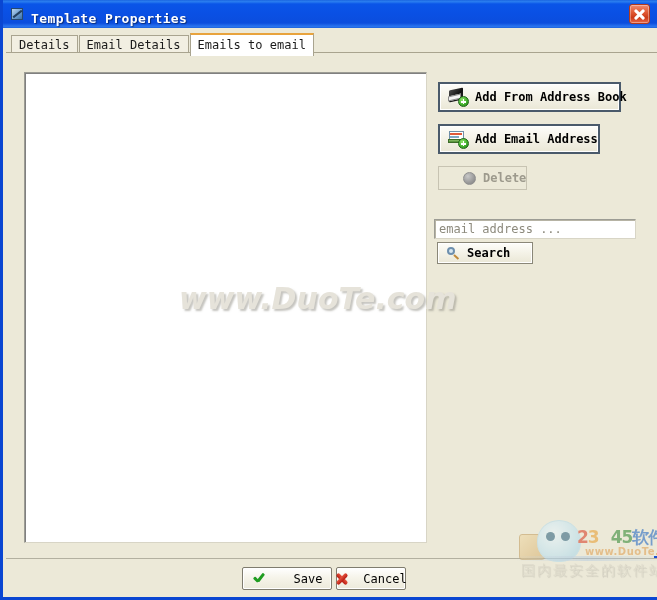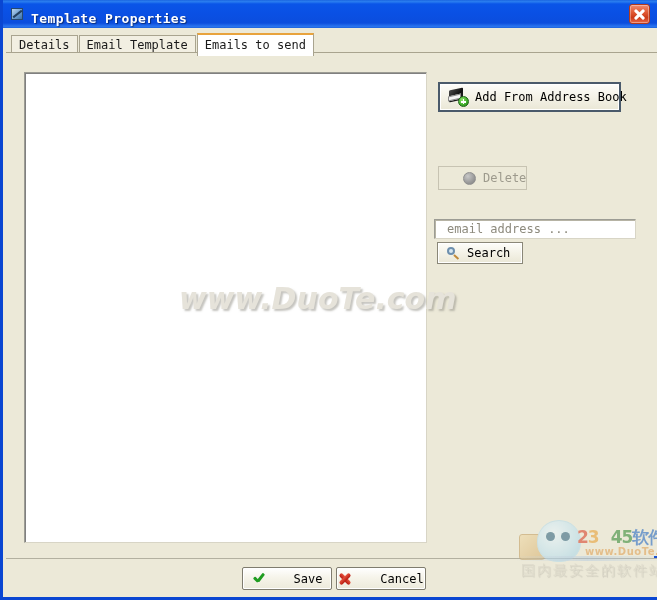--- a/index.html
+++ b/index.html
@@ -181,20 +181,21 @@
     font-size: 12px;
     color: #000000;
     background: linear-gradient(to bottom, #fdfdfa 0%, #f4f2e7 50%, #eae7d6 100%);
     border: 1px solid #8a8778;
     box-sizing: border-box;
     display: flex;
     align-items: center;
     cursor: pointer;
     white-space: nowrap;
     box-shadow: inset 0 0 0 1px #ffffff;
+    font-weight: bold;
   }
   .btn.strong { border: 2px solid #4a5a6b; }
   .btn.disabled {
     color: #9d9a8d;
     background: #ece9d8;
     border: 1px solid #c7c3b2;
     box-shadow: none;
     cursor: default;
   }
 
@@ -222,28 +223,28 @@
     width: 202px; height: 20px;
     box-sizing: border-box;
     border: 1px solid #9c9c94;
     border-right-color: #d8d5c6;
     border-bottom-color: #d8d5c6;
     box-shadow: inset 1px 1px 0 #b6b3a4;
     background: #ffffff;
     font-family: "DejaVu Sans Mono", monospace;
     font-size: 12px;
     color: #0369a1;
-    padding: 0 12px;
+    padding: 0 4px;
     outline: none;
   }
   #search-input::placeholder { color: #8d8a7d; opacity: 1; }
   #btn-search {
     position: absolute;
     left: 3px; top: 170px;
-    width: 86px; height: 22px;
+    width: 96px; height: 22px;
     padding-left: 8px;
   }
 
   .btn-label { margin-left: 7px; }
   .btn-icon  { flex: 0 0 auto; position: relative; }
 
   
   .ic-book { width: 20px; height: 18px; }
   .ic-book .cover {
     position: absolute; left: 1px; top: 1px;
@@ -342,21 +343,21 @@
     border-radius: 2px;
     box-sizing: border-box;
     display: flex;
     align-items: center;
     justify-content: center;
     cursor: pointer;
     box-shadow: inset 0 0 0 1px #ffffff;
     gap: 21px;
   }
   #btn-save   { left: 236px; width: 90px; }
-  #btn-cancel { left: 330px; width: 90px; }
+  #btn-cancel { left: 330px; width: 70px; }
 
   .ic-check { width: 14px; height: 14px; position: relative; }
   .ic-check .s1, .ic-check .s2 {
     position: absolute; background: #1f9c20; border-radius: 1px;
   }
   .ic-check .s1 { left: 1px; top: 6px; width: 6px; height: 3.4px; transform: rotate(45deg); }
   .ic-check .s2 { left: 4px; top: 4px; width: 10px; height: 3.4px; transform: rotate(-52deg); }
 
   .ic-xred { width: 14px; height: 14px; position: relative; }
   .ic-xred .s1, .ic-xred .s2 {
@@ -456,42 +457,55 @@
       </span>
       <span class="title-text">Template Properties</span>
     </div>
     <div class="close-btn">
       <span class="x1"></span>
         <span class="x2"></span>
     </div>
 
     <div class="tabstrip">
       <div class="tab">Details</div>
-      <div class="tab">Email Template</div>
-      <div class="tab active">Emails to send</div>
+      <div class="tab">Email Details</div>
+      <div class="tab active">Emails to email</div>
     </div>
 
     <div class="tabpage">
 
       <div class="listbox"></div>
 
       <div class="sidepanel">
 
         <div class="btn strong" id="btn-addbook">
           <span class="btn-icon ic-book">
             <span class="cover"></span>
               <span class="page"></span>
             <span class="plus-badge">
                 <span class="h"></span>
                 <span class="v"></span>
               </span>
           </span>
           <span class="btn-label">Add From Address Book</span>
         </div>
 
+        <div class="btn strong" id="btn-addemail">
+          <span class="btn-icon ic-card">
+            <span class="c1"></span>
+              <span class="c2"></span>
+              <span class="c3"></span>
+              <span class="c4"></span>
+            <span class="plus-badge">
+                <span class="h"></span>
+                <span class="v"></span>
+              </span>
+          </span>
+          <span class="btn-label">Add Email Address</span>
+        </div>
 
         <div class="btn disabled" id="btn-delete">
           <span class="btn-icon ic-circle"></span>
           <span class="btn-label">Delete</span>
         </div>
 
         <input id="search-input" type="text" placeholder="email address ..." style="">
 
         <div class="btn" id="btn-search">
           <span class="btn-icon ic-mag">

